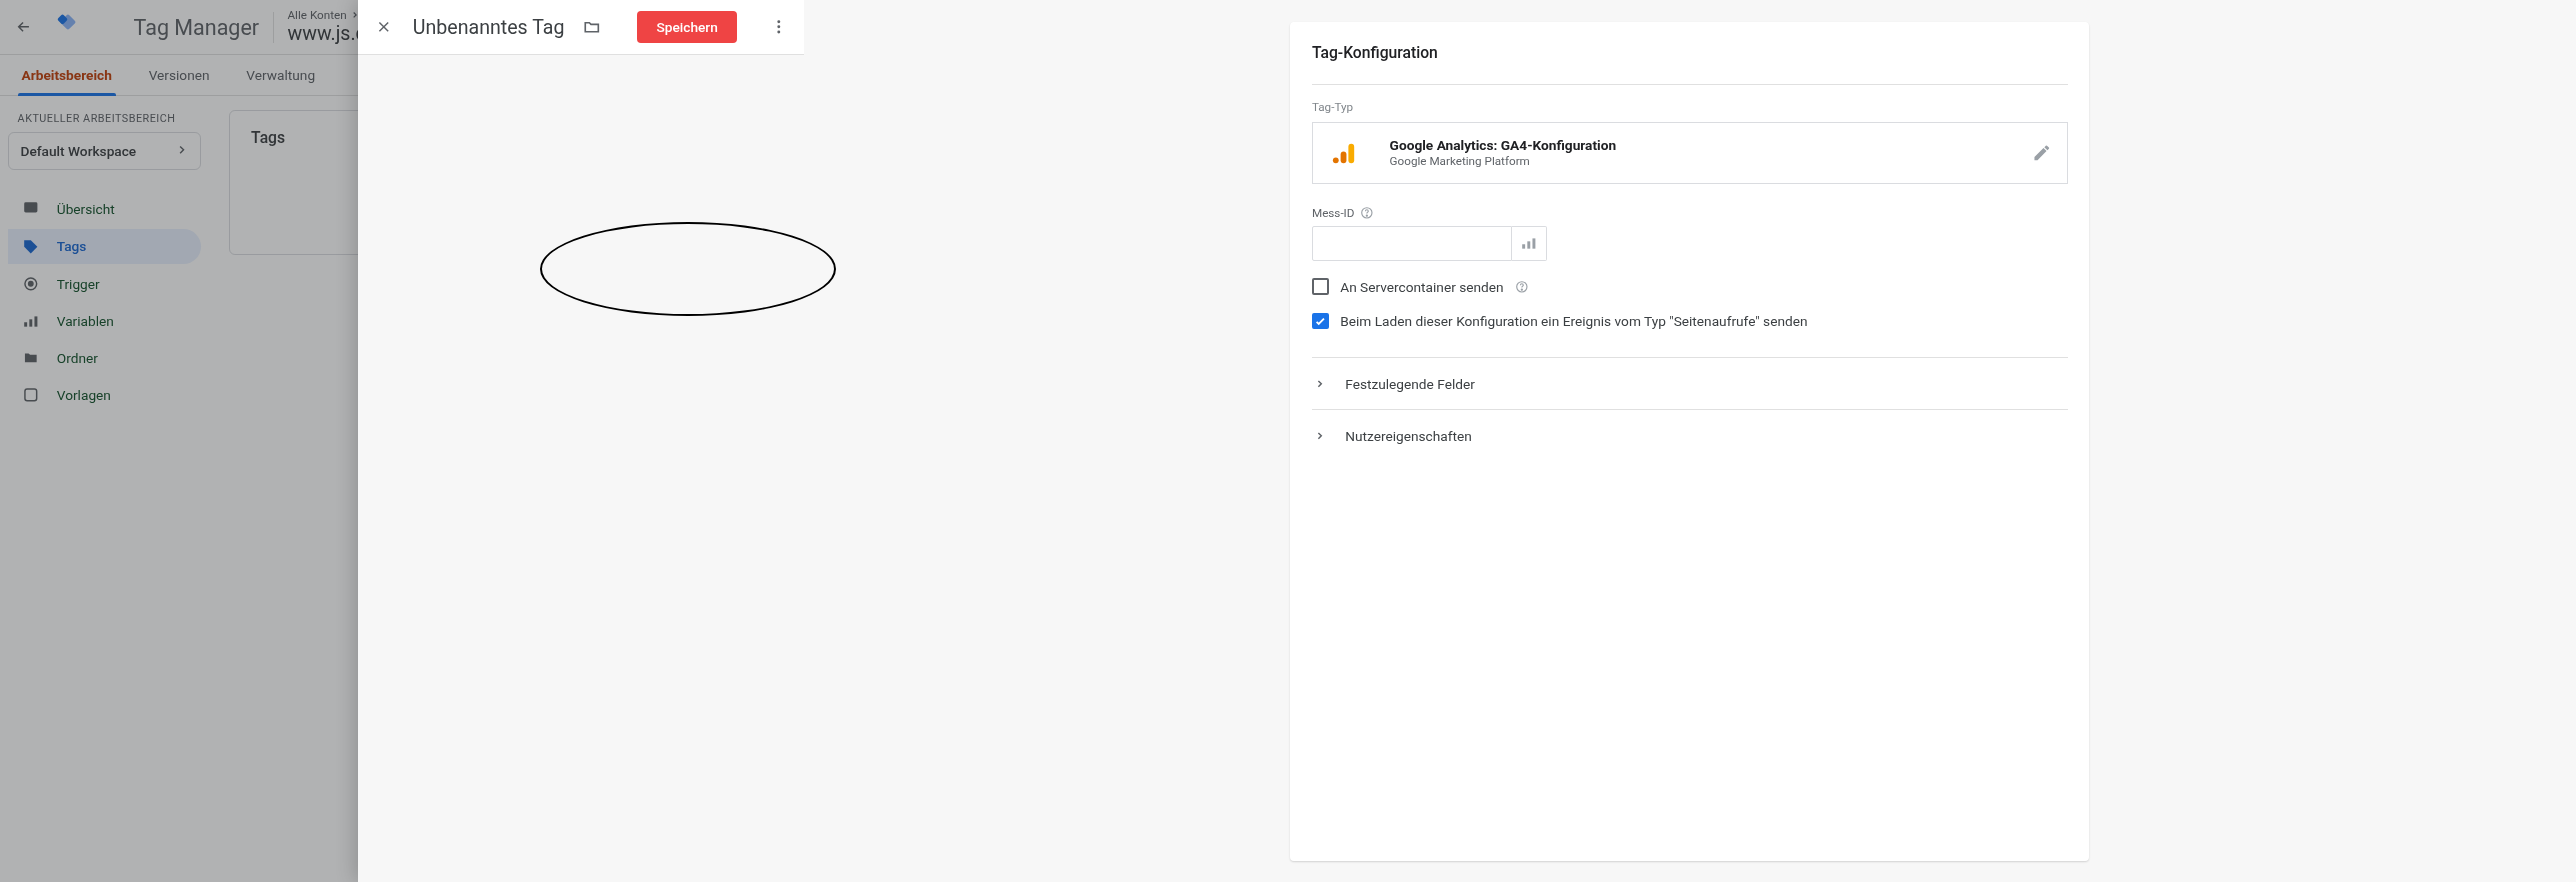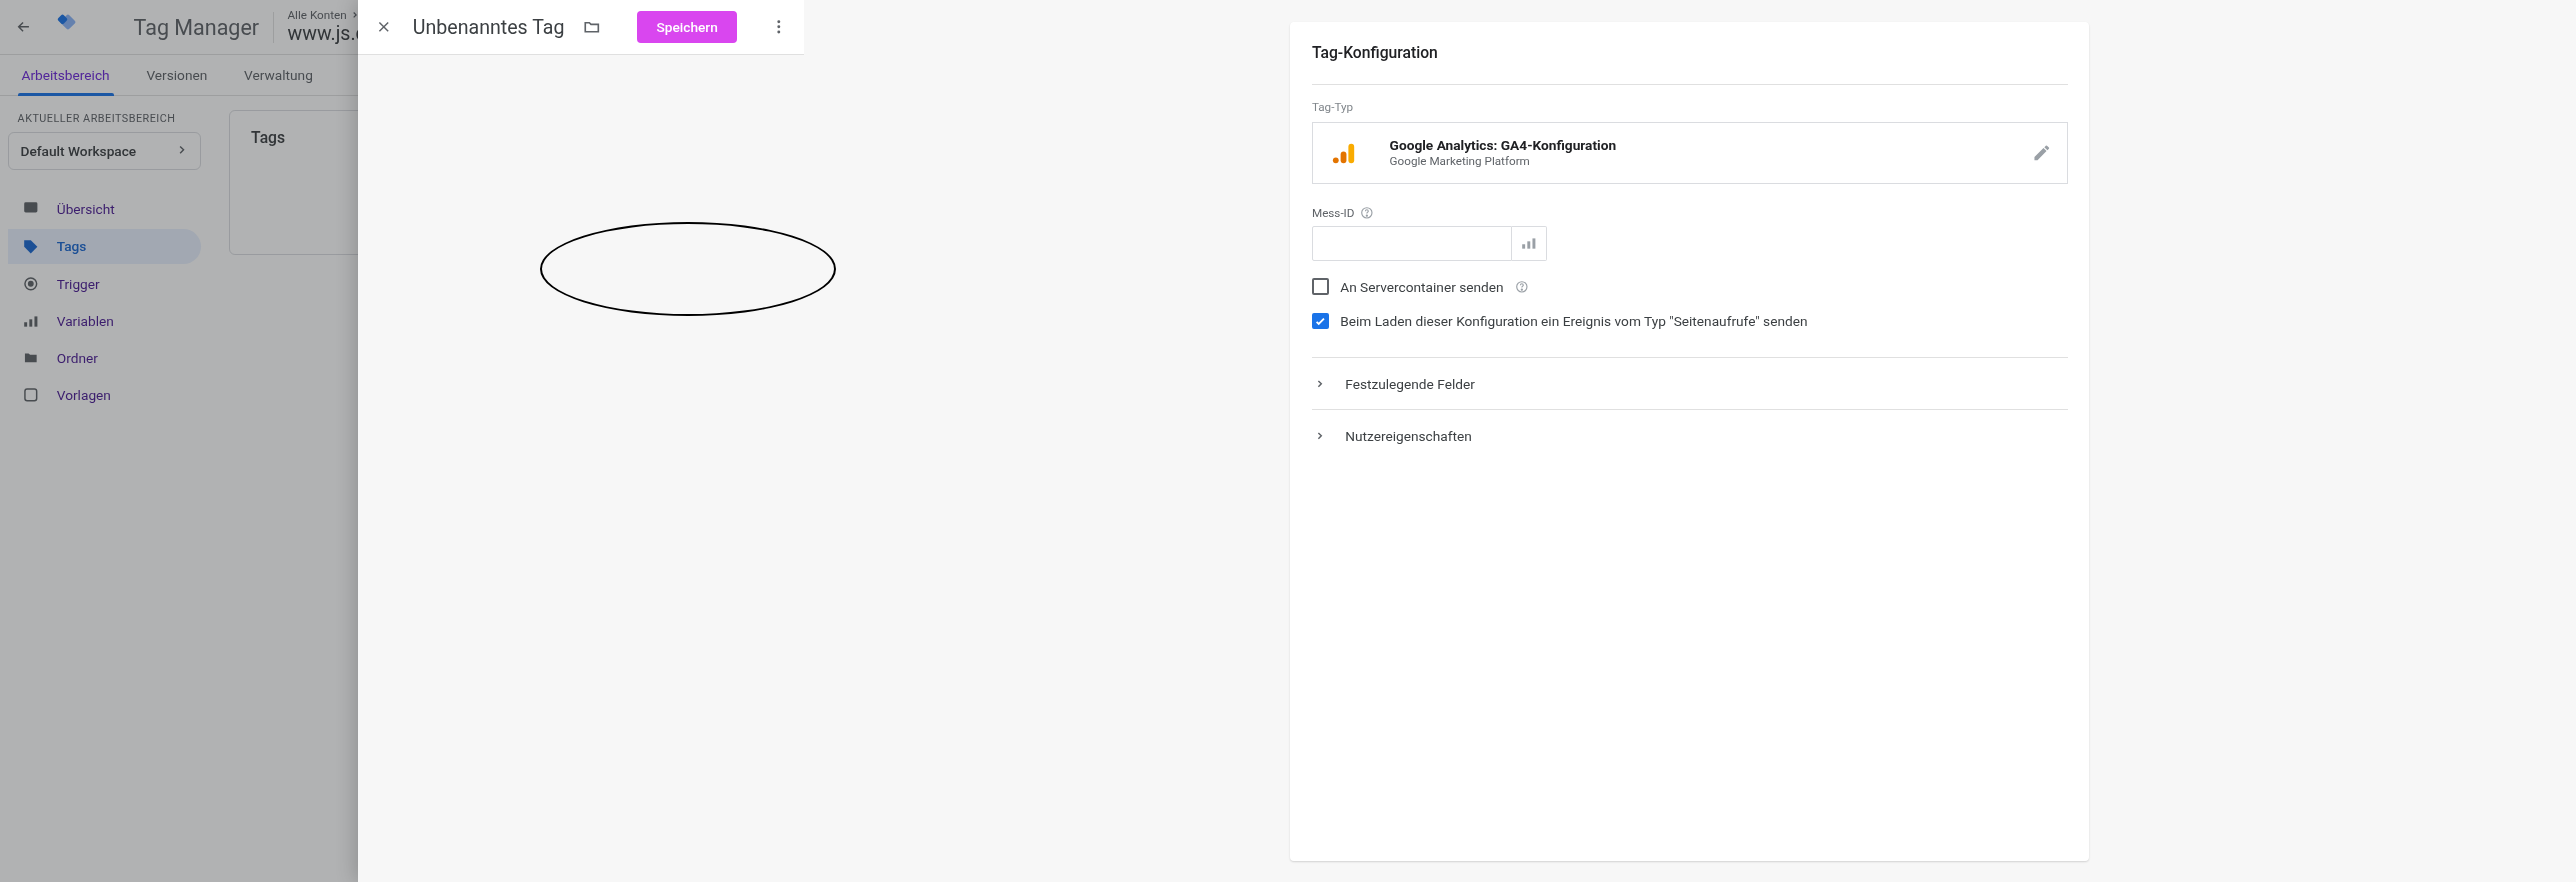--- a/index.html
+++ b/index.html
@@ -11,46 +11,46 @@
 .gtm-header { display: flex; align-items: center; height: 55px; padding: 0 11.7px; gap: 13.7px; border-bottom: 1px solid #e0e0e0; }
 .gtm-back-icon { width: 23.5px; height: 23.5px; color: #5f6368; display:flex; align-items:center; justify-content:center; cursor:pointer; }
 .gtm-logo { width: 27px; height: 27px; }
 .gtm-title { font-size: 21.5px; color: #5f6368; font-weight: 400; margin-left: 44px; }
 .gtm-header-sep { width: 1px; height: 31px; background: #e0e0e0; }
 .gtm-account-col { display: flex; flex-direction: column; line-height: 1.2; }
 .gtm-breadcrumb { font-size: 11.7px; color: #5f6368; display:flex; align-items:center; gap:3px; }
 .gtm-container-name { font-size: 19.6px; color: #3c4043; display:flex; align-items:center; gap:5.9px; }
 .gtm-tabs { display: flex; height: 41px; border-bottom: 1px solid #e0e0e0; padding-left: 17.6px; gap: 29px; align-items: center; }
 .gtm-tab { font-size: 13.7px; color: #5f6368; padding: 0 3.9px; height: 100%; display:flex; align-items:center; cursor:pointer; }
-.gtm-tab.active { color: #6d28d9; font-weight: 400; position: relative; }
+.gtm-tab.active { color: #c2410c; font-weight: 700; position: relative; }
 .gtm-tab.active::after { content:""; position:absolute; bottom:-1px; left:0; right:0; height:2.9px; background:#1a73e8; border-radius:2px 2px 0 0; }
 .gtm-body { flex:1; display:flex; }
 .gtm-side { width: 209px; padding: 13.7px 7.8px; }
 .gtm-side-label { font-size: 10.8px; color:#5f6368; letter-spacing: 0.5px; padding: 2px 9.8px 7.8px; }
 .gtm-workspace { display:flex; align-items:flex-start; justify-content:space-between; border:1px solid #dadce0; border-radius:5.9px; padding:9.8px 11.7px; margin-bottom:21.5px; cursor:pointer; }
 .gtm-workspace-name { font-size:13.7px; color:#3c4043; font-weight:500; }
 .gtm-nav { display:flex; flex-direction:column; gap:2px; }
-.gtm-nav-item { display:flex; align-items:center; gap:15.7px; padding:7.8px 13.7px; border-radius: 0 19.6px 19.6px 0; color:#4c1d95; font-size:13.7px; cursor:pointer; }
+.gtm-nav-item { display:flex; align-items:center; gap:15.7px; padding:7.8px 13.7px; border-radius: 0 19.6px 19.6px 0; color:#14532d; font-size:13.7px; cursor:pointer; }
 .gtm-nav-item.active { background:#e8f0fe; color:#1967d2; font-weight:500; }
 .gtm-nav-item .ico { width:19.6px; height:19.6px; display:flex; align-items:center; justify-content:center; color:#5f6368; }
 .gtm-nav-item.active .ico { color:#1967d2; }
 .gtm-main { flex:1; padding: 13.7px 19.6px; }
 .gtm-card { border:1px solid #dadce0; border-radius:5.9px; padding:17.6px 21.5px; min-height: 145px; }
 .gtm-card-title { font-size:15.7px; color:#3c4043; font-weight:500; margin-bottom:47px; }
 .gtm-empty { font-size:13.7px; color:#5f6368; text-align:center; }
 
 
 .scrim { position:absolute; inset:0; background:rgba(32,33,36,.35); }
 .drawer { position:absolute; top:0; right:0; bottom:0; left:358px; background:#f7f7f7; box-shadow:-2.9px 0 19.6px rgba(0,0,0,.2); display:flex; }
 .drawer-header { display:flex; align-items:center; height:55px; padding:0 13.7px; gap:17.6px; background:#fff; border-bottom:1px solid #e0e0e0; }
 .drawer-close { width:23.5px; height:23.5px; color:#5f6368; cursor:pointer; display:flex; align-items:center; justify-content:center; }
 .drawer-title { font-size:19.6px; color:#3c4043; }
 .folder-icon { color:#5f6368; }
 .drawer-header-spacer { flex:1; }
-.save-btn { background:#d946ef; color:#fff; border:none; border-radius:3.9px; padding:7.8px 19.6px; font-size:13.7px; font-weight:500; cursor:pointer; }
+.save-btn { background:#ef4444; color:#fff; border:none; border-radius:3.9px; padding:7.8px 19.6px; font-size:13.7px; font-weight:500; cursor:pointer; }
 .more-btn { width:23.5px; height:23.5px; color:#5f6368; margin-left:11.7px; cursor:pointer; display:flex; align-items:center; justify-content:center; }
 .drawer-body { flex:1; overflow:auto; padding:21.5px 0; display:flex; justify-content:center; }
 .panel { width: 799px; background:#fff; border-radius:3.9px; box-shadow:0 1px 2px rgba(0,0,0,.15); padding:21.5px 21.5px 2px; }
 .panel-title { font-size:15.7px; font-weight:500; color:#202124; padding-bottom:21.5px; border-bottom:1px solid #e0e0e0; }
 .section { padding: 15.7px 0 0; }
 .sub-label { font-size:11.7px; color:#80868b; margin-bottom:7.8px; }
 .tagtype-row { display:flex; align-items:center; border:1px solid #dadce0; border-radius:0; padding:13.7px 15.7px; gap:30px; }
 .tagtype-icon { width:31px; height:31px; }
 .tagtype-text { flex:1; line-height:1.3; }
 .tagtype-name { font-size:13.7px; font-weight:700; color:#202124; }

